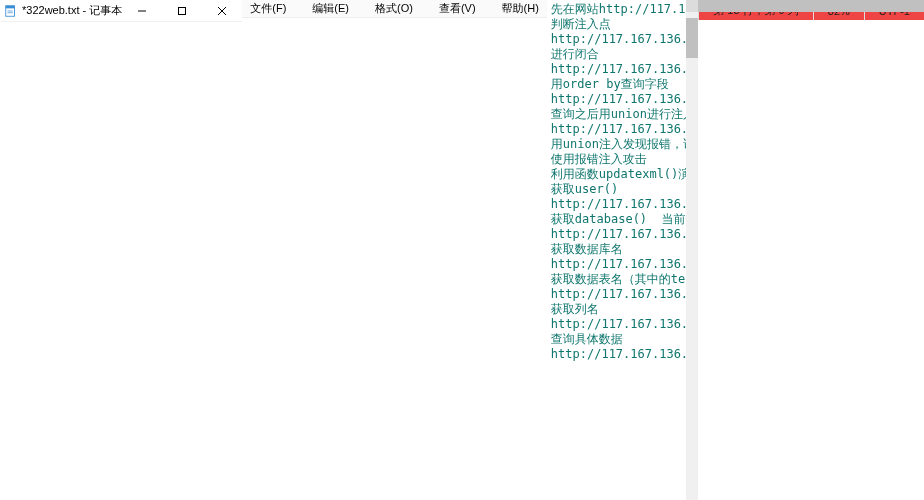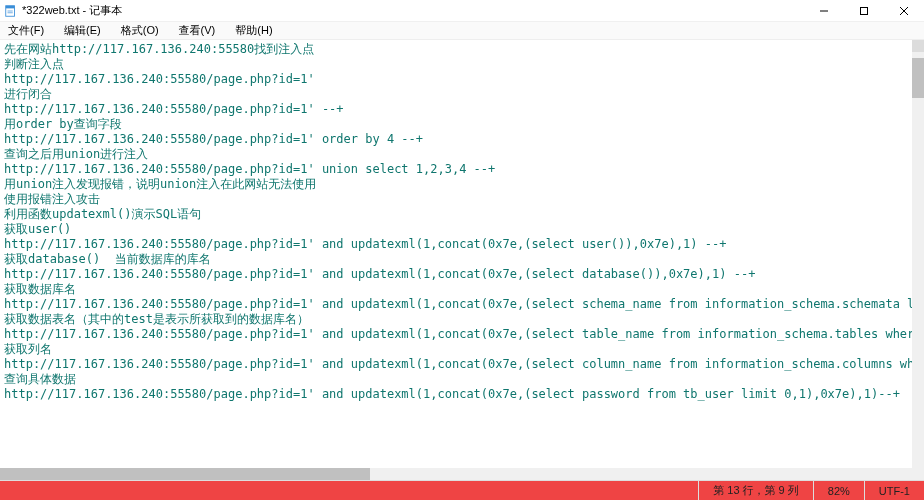--- a/index.html
+++ b/index.html
@@ -1,24 +1,24 @@
 <!DOCTYPE html>
 <html><head>
 <meta charset="utf-8">
 <style>
   * { margin: 0; padding: 0; box-sizing: border-box; }
   html, body { width: 924px; height: 500px; font-family: "Segoe UI", "Microsoft YaHei", Arial, sans-serif; background: #fff; overflow: hidden; }
-  .window { display: flex; flex-direction: column; height: 100%; width: 100%; }
+  .window { display: flex; height: 100%; width: 100%; }
   .titlebar { height: 22px; display: flex; align-items: center; justify-content: space-between; background: #fff; border-bottom: 1px solid #f0f0f0; }
   .titlebar-left { display: flex; align-items: center; gap: 4px; padding-left: 4px; }
   .titlebar-icon { width: 14px; height: 14px; }
   .titlebar-title { font-size: 11px; color: #000; }
   .win-controls { display: flex; height: 100%; }
   .win-btn { width: 40px; height: 100%; display: flex; align-items: center; justify-content: center; color: #555; font-size: 11px; }
-  .menubar { height: 18px; display: flex; align-items: center; gap: 12px; padding: 0 4px; font-size: 11px; color: #000; background: #fafafa; border-bottom: 1px solid #eee; }
+  .menubar { height: 18px; display: flex; align-items: center; gap: 18px; padding: 0 4px; font-size: 11px; color: #000; background: #fafafa; border-bottom: 1px solid #eee; }
   .menu-item { padding: 0 4px; }
   .content-wrap { flex: 1; position: relative; overflow: hidden; }
   .content { position: absolute; inset: 0 12px 0 4px; overflow: hidden; white-space: pre; font-family: "Microsoft YaHei", "Segoe UI", Consolas, monospace; font-size: 12px; line-height: 15px; color: #0f766e; padding-top: 2px; }
   .vscroll { position: absolute; right: 0; top: 0; bottom: 0; width: 12px; background: #f0f0f0; display: flex; flex-direction: column; }
   .vscroll .arrow { height: 12px; background: #dcdcdc; }
   .vscroll .thumb { height: 40px; background: #c0c0c0; margin-top: 6px; }
   .hscroll { height: 12px; background: #f0f0f0; position: relative; }
   .hscroll .thumb { position: absolute; left: 0; top: 0; height: 12px; width: 370px; background: #c0c0c0; }
   .statusbar { height: 20px; background: #ef4444; border-top: 1px solid #ddd; display: flex; align-items: flex-end; justify-content: flex-end; font-size: 11px; color: #222; }
   .status-cell { padding: 0 14px; border-left: 1px solid #ddd; height: 100%; display: flex; align-items: center; }

